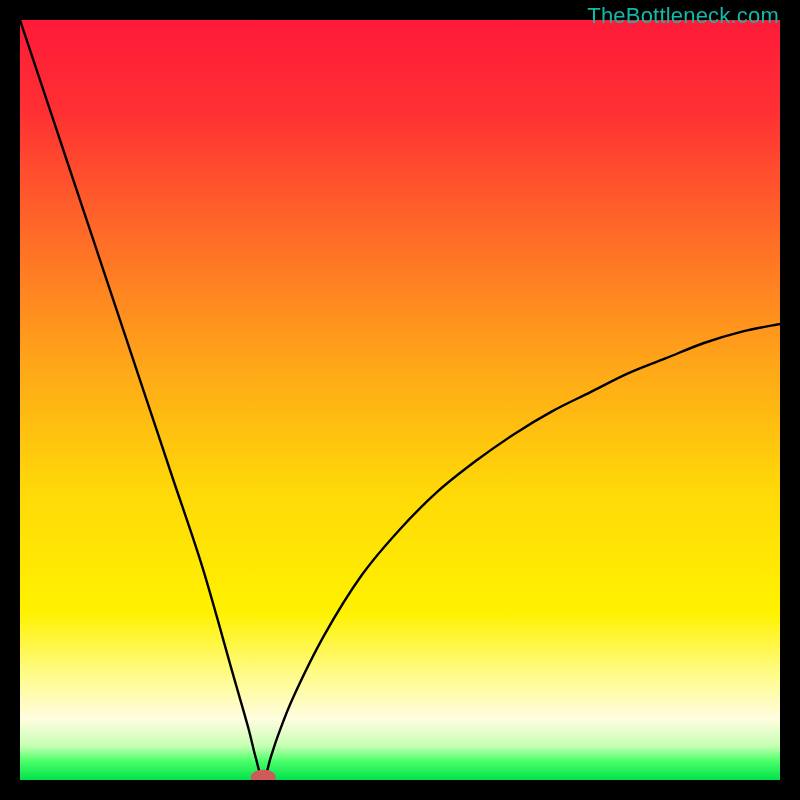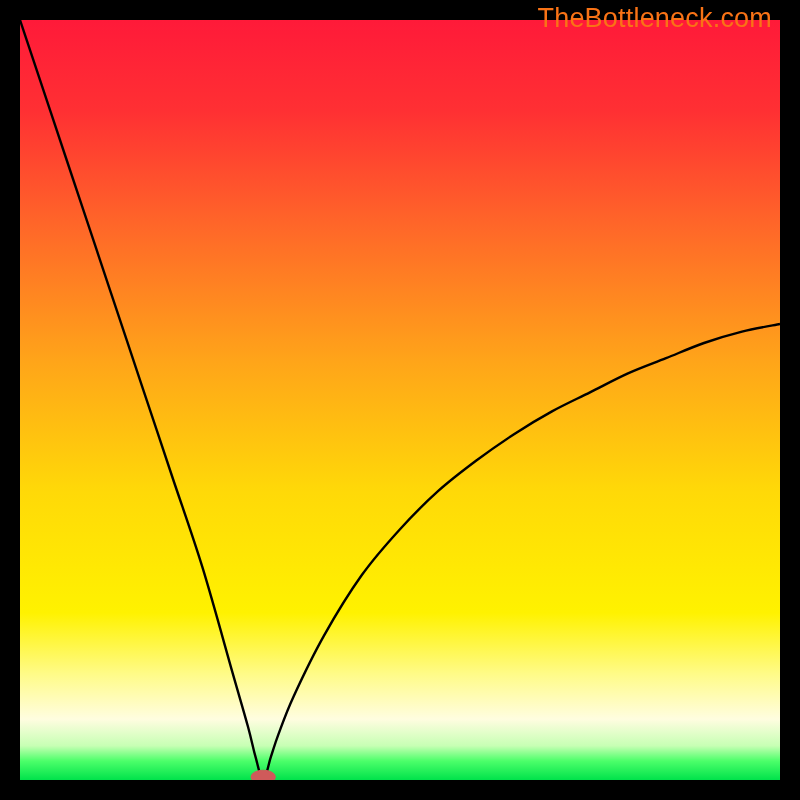--- a/index.html
+++ b/index.html
@@ -22,23 +22,23 @@
   .gradient-bg {
     position: absolute;
     left: 0;
     top: 0;
     width: 100%;
     height: 100%;
   }
   .watermark {
     position: absolute;
     top: 3px;
-    right: 28px;
-    color: #f97316;
-    font-size: 27px;
+    right: 21px;
+    color: #14b8a6;
+    font-size: 22px;
     font-weight: 500;
     z-index: 20;
     letter-spacing: 0.2px;
   }
   svg.curve {
     position: absolute;
     left: 0;
     top: 0;
     width: 100%;
     height: 100%;

